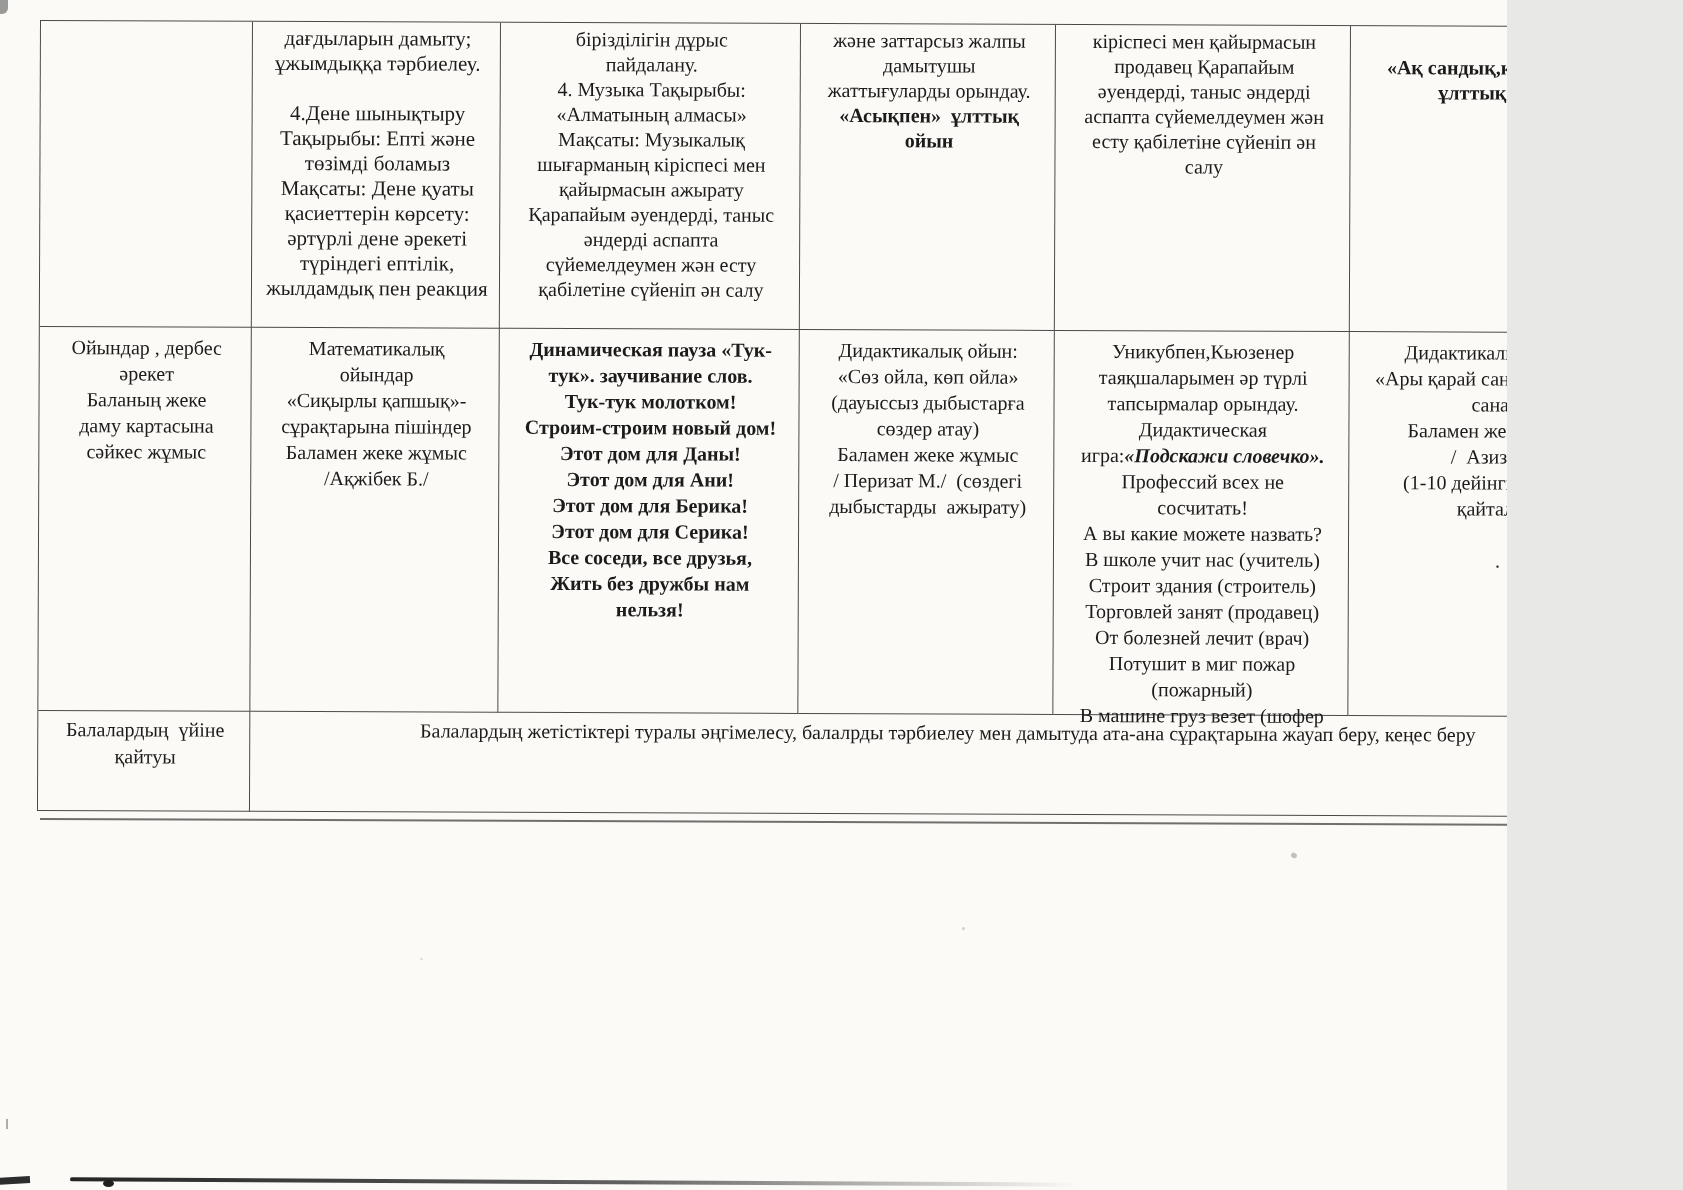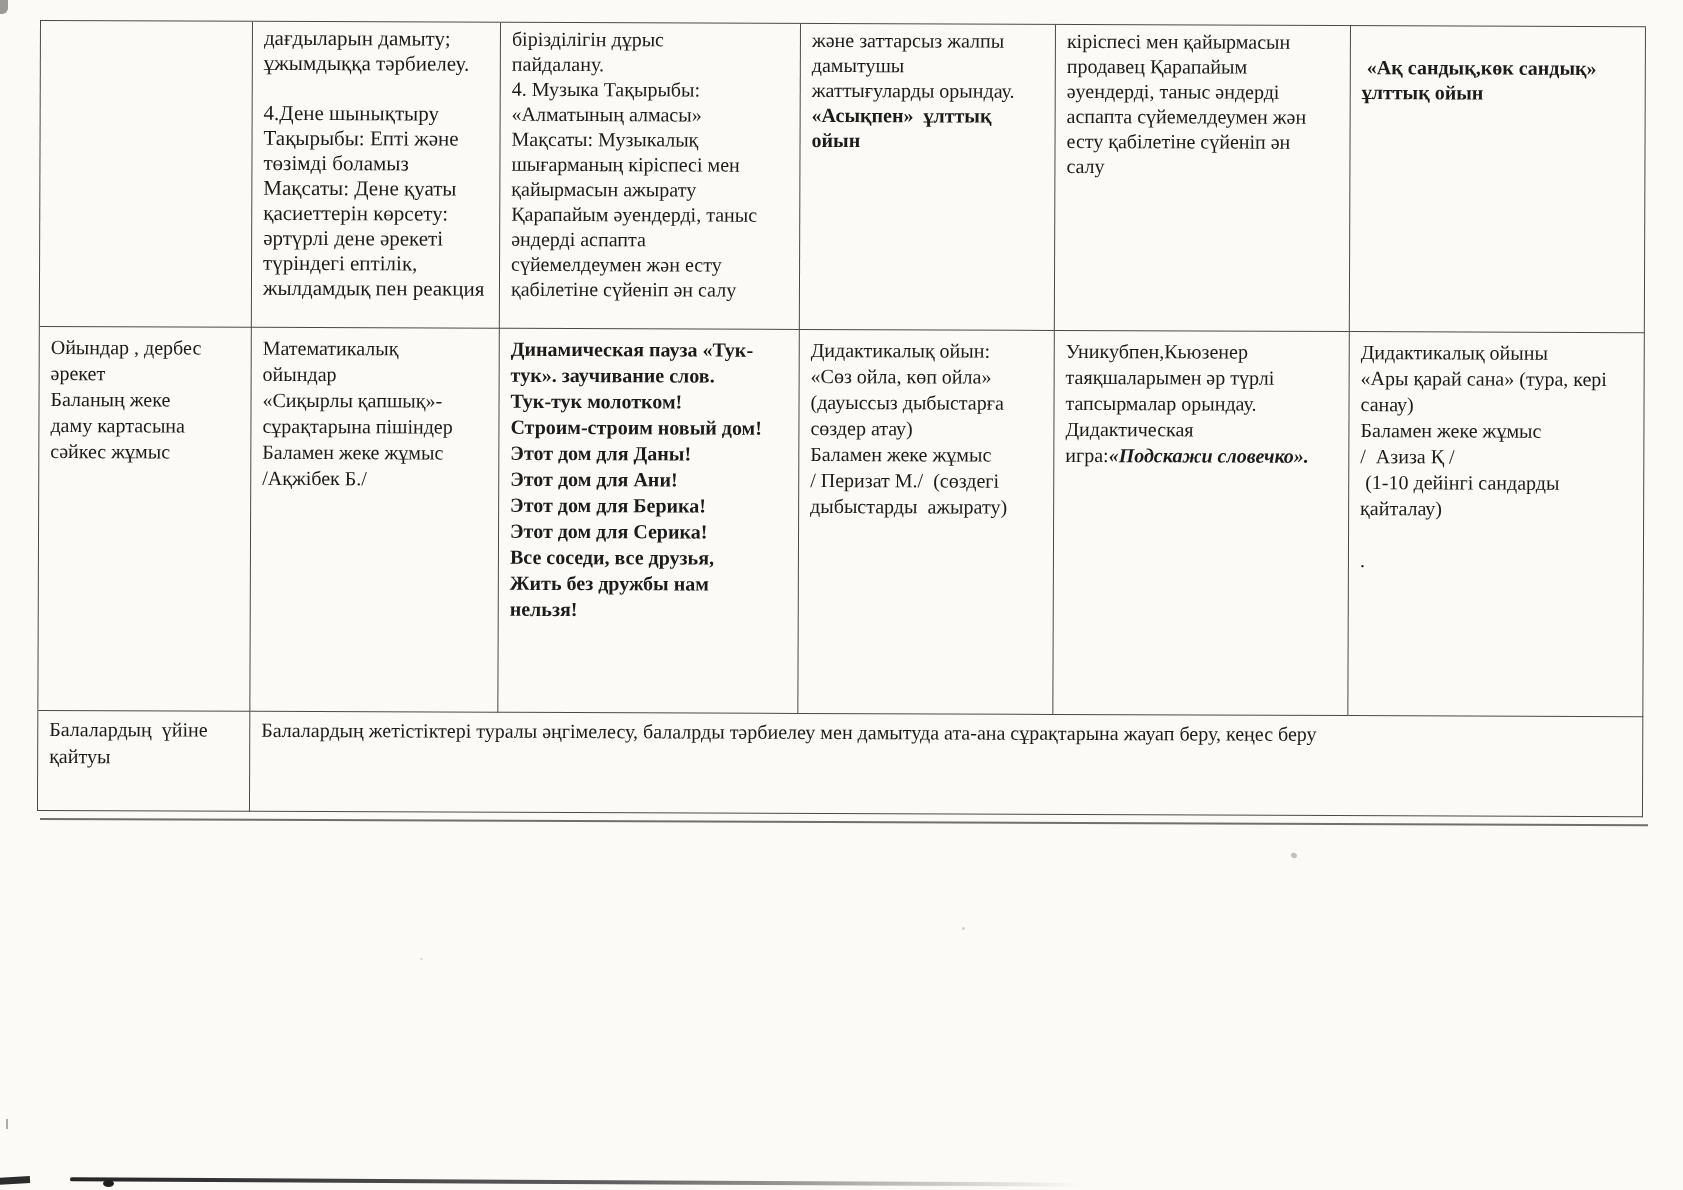--- a/index.html
+++ b/index.html
@@ -4,25 +4,26 @@
 <style>
   :root{
     --paper:#fbfaf6;
     --ink:#1b1b1b;
     --line:#4a4a4a;
   }
   html,body{margin:0;padding:0;}
   body{background:#e8e8e6;}
   .sheet{
     position:relative;
-    width:1683px;height:1190px;
+    width:1507px;height:1190px;
     background:var(--paper);
     overflow:hidden;
     font-family:"Liberation Serif","DejaVu Serif",serif;
     color:var(--ink);
+    text-align:center;
   }
   .plan-table{
     position:absolute;left:40px;top:20px;
     display:grid;
     grid-template-columns:212px 248px 300px 255px 295px 295px;
     grid-template-rows:306px 384px 100px;
     border-top:1.4px solid var(--line);
     border-left:1.4px solid var(--line);
     transform:rotate(0.22deg);
     transform-origin:0 0;
@@ -136,21 +137,31 @@
 «Сөз ойла, көп ойла»
 (дауыссыз дыбыстарға
 сөздер атау)
 Баламен жеке жұмыс
 / Перизат М./&nbsp; (сөздегі
 дыбыстарды&nbsp; ажырату)</span></div>
     <div class="cell r2"><span>Уникубпен,Кьюзенер
 таяқшаларымен әр түрлі
 тапсырмалар орындау.
 Дидактическая
-игра:</span><span class="bi">«Подскажи словечко».</span></div>
+игра:</span><span class="bi">«Подскажи словечко».</span><span>
+Профессий всех не
+сосчитать!
+А вы какие можете назвать?
+В школе учит нас (учитель)
+Строит здания (строитель)
+Торговлей занят (продавец)
+От болезней лечит (врач)
+Потушит в миг пожар
+(пожарный)
+В машине груз везет (шофер</span></div>
     <div class="cell r2"><span>Дидактикалық ойыны
 «Ары қарай сана» (тура, кері
 санау)
 Баламен жеке жұмыс
 /&nbsp; Азиза Қ /
 &nbsp;(1-10 дейінгі сандарды
 қайталау)
 
 .</span></div>
 

